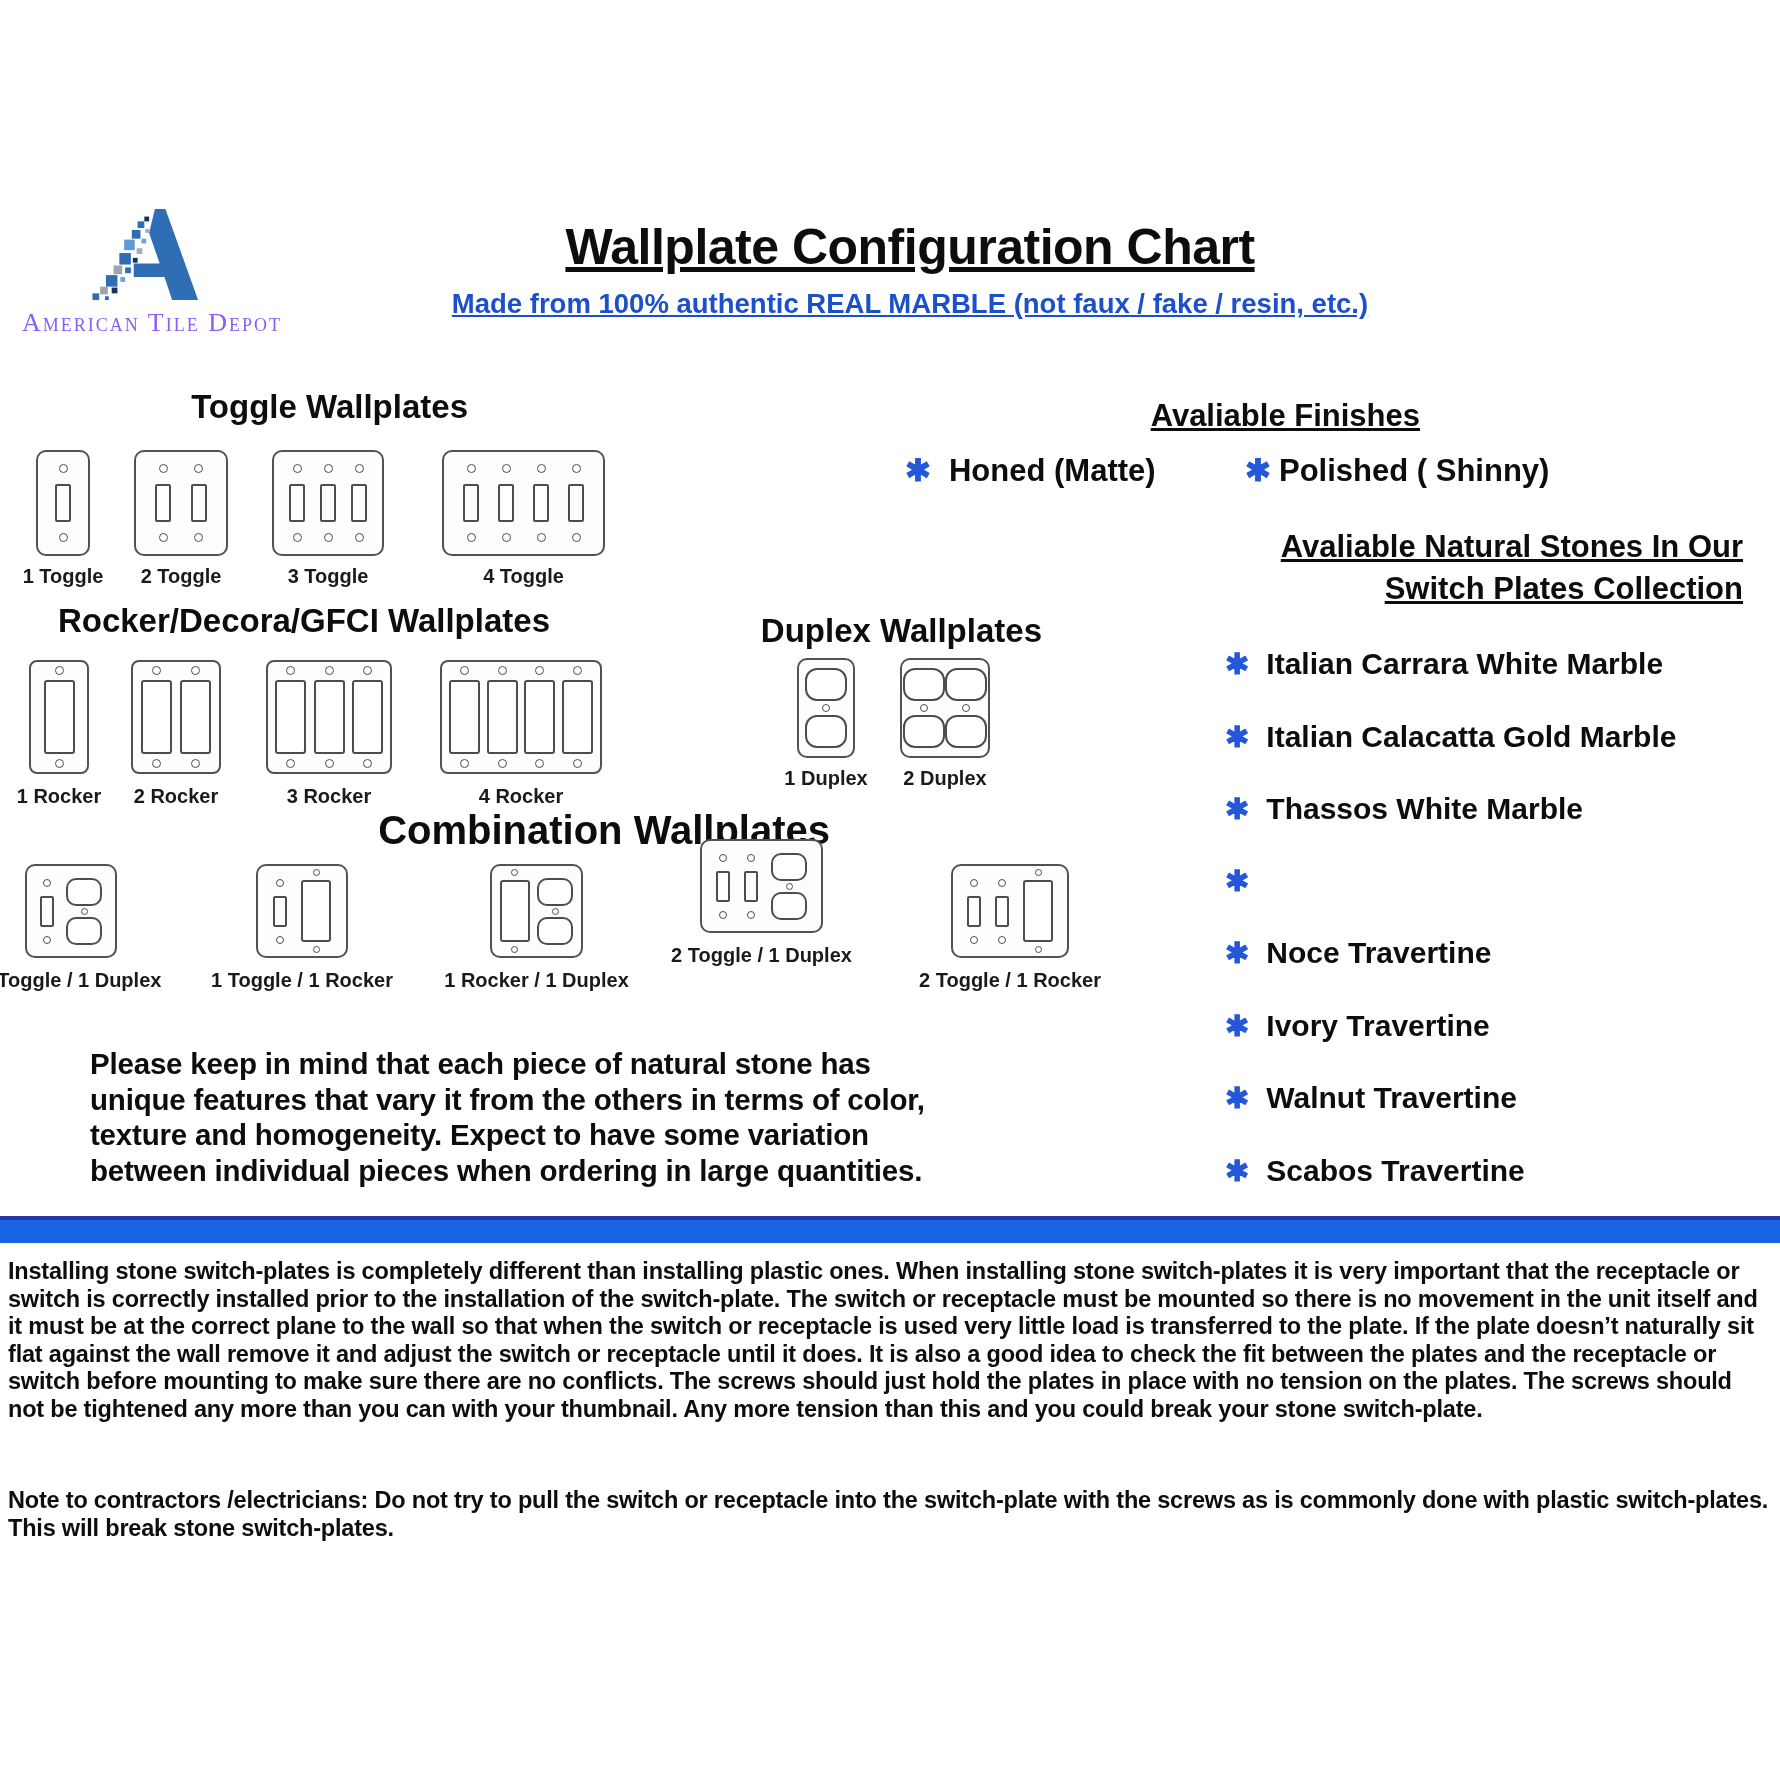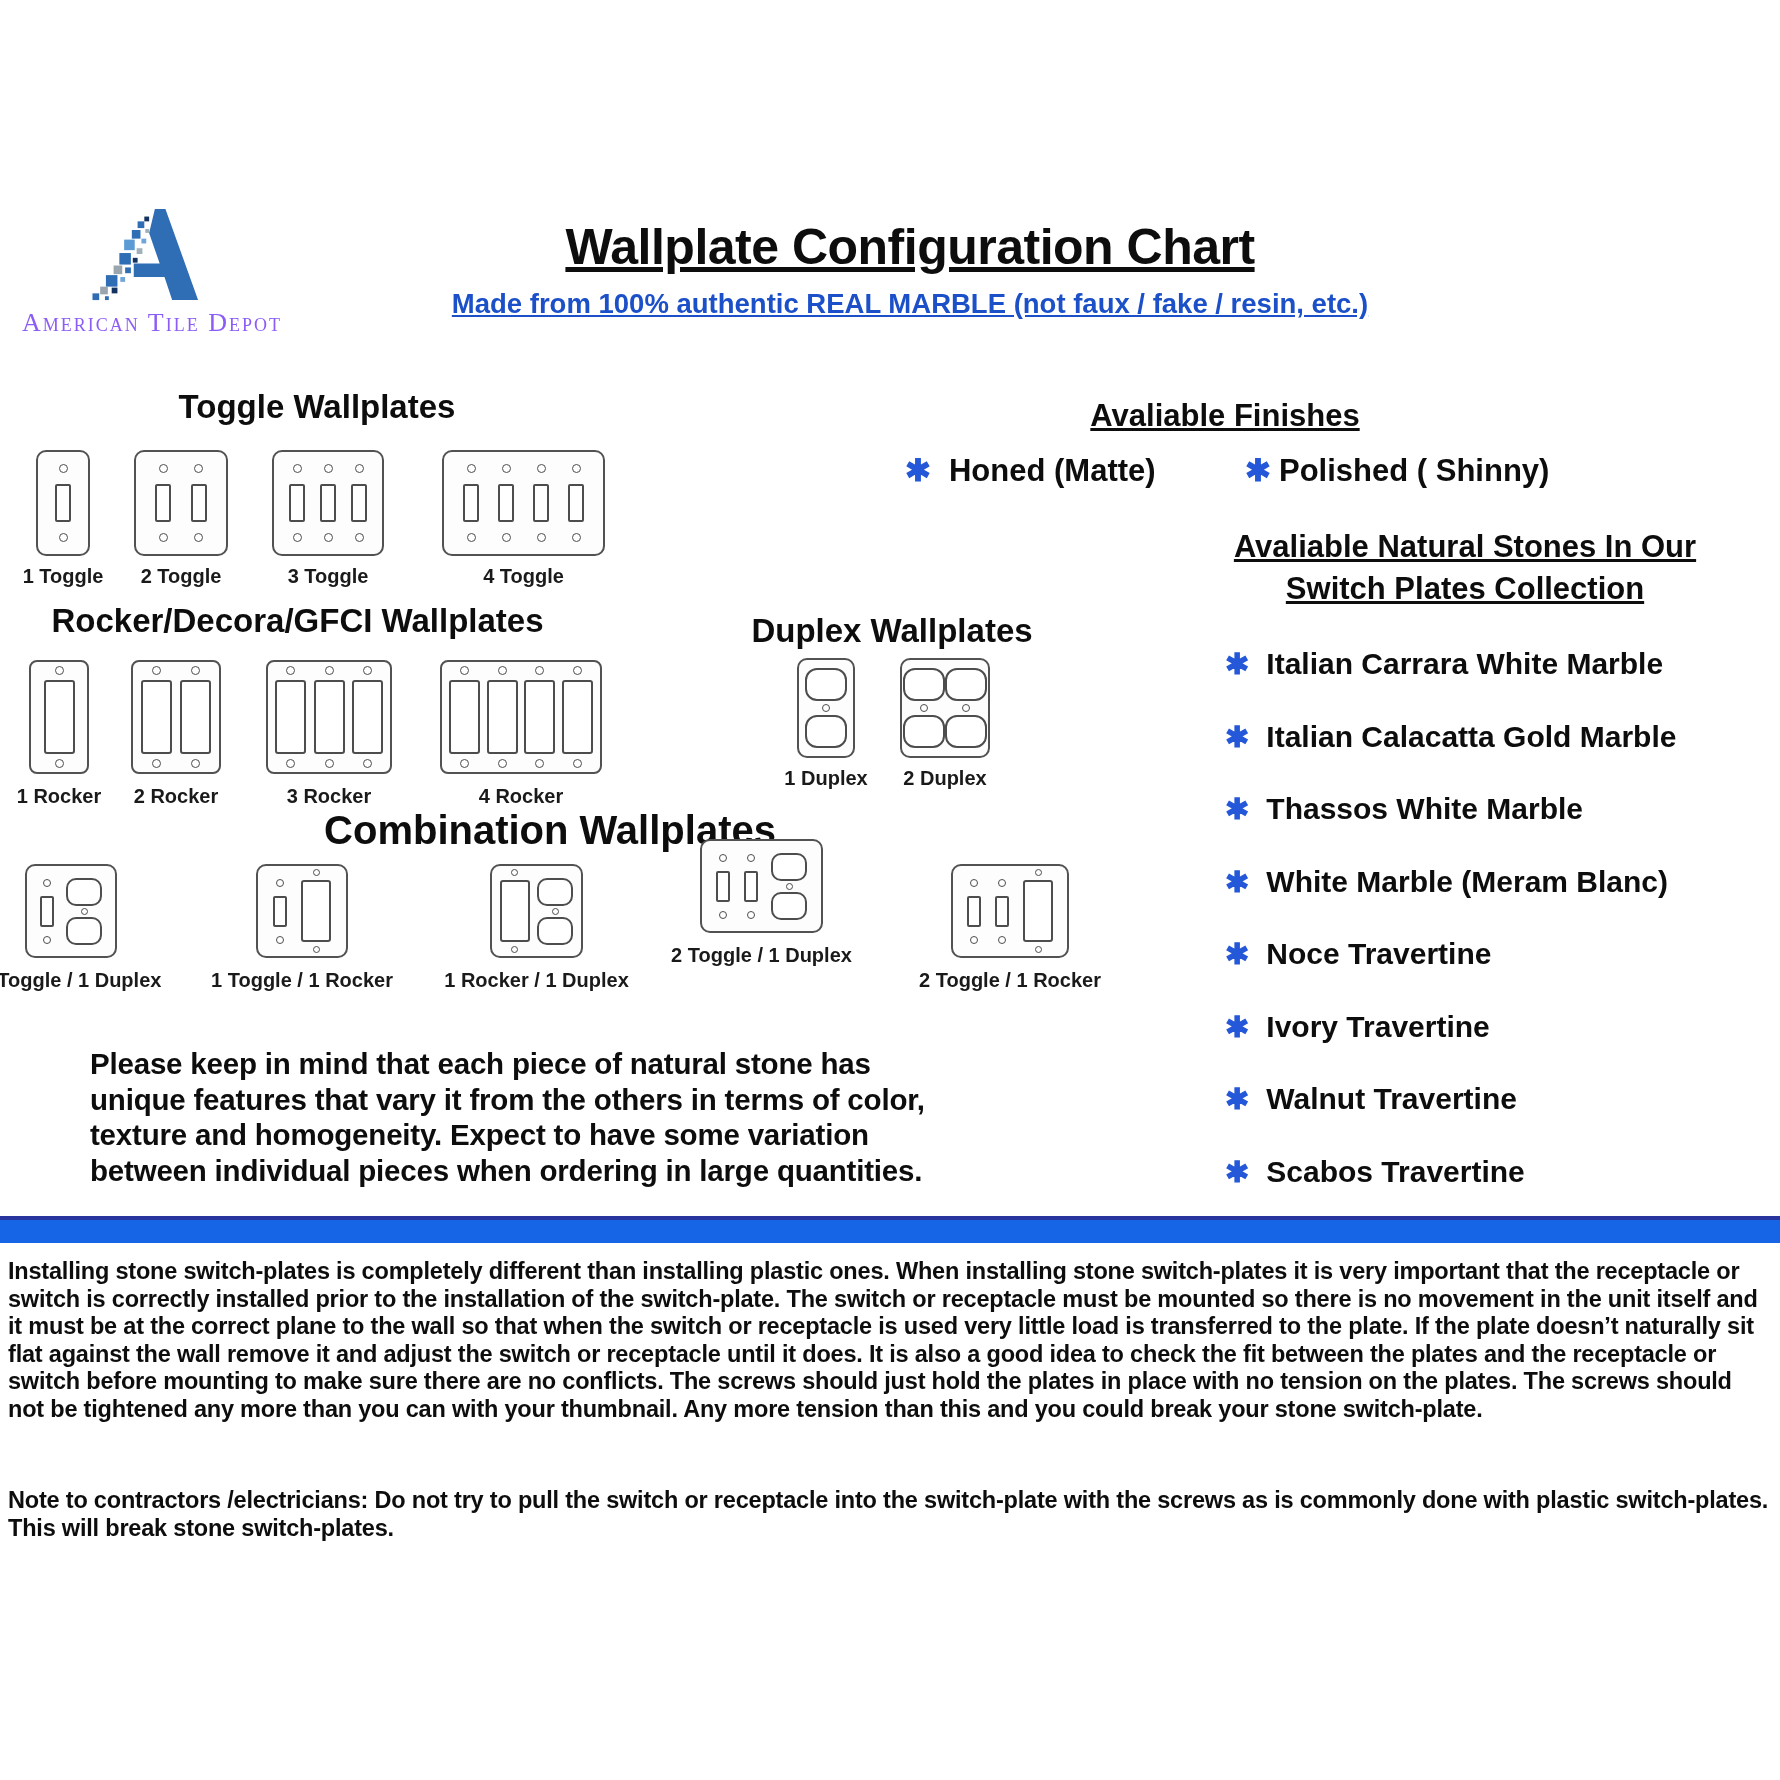--- a/index.html
+++ b/index.html
@@ -29,21 +29,21 @@
   
   .title-wrap { position:absolute; left:320px; top:218px; width:1180px; text-align:center; }
   .page-title { font-size:50px; font-weight:bold; letter-spacing:-0.5px; color:#0d0d0d;text-decoration:underline; }
   .page-subtitle {
     margin-top:12px;
     font-size:27.5px; font-weight:bold;
     color:#1b50c8; text-decoration:underline;
   }
 
   
-  .sec-h { position:absolute; font-weight:bold; color:#0d0d0d; text-align:center; white-space:nowrap; }
+  .sec-h { position:absolute; font-weight:bold; color:#0d0d0d; text-align:right; white-space:nowrap; }
   .h-toggle  { left:166px;  top:388px; width:302px; font-size:33px; }
   .h-rocker  { left:45px;   top:602px; width:505px; font-size:33px; }
   .h-duplex  { left:742px;  top:612px; width:300px; font-size:33px; }
   .h-combo   { left:270px;  top:808px; width:560px; font-size:40px; }
   .h-finishes{ left:1030px; top:398px; width:390px; font-size:31px; text-decoration:underline; }
   .h-stones  { left:1187px; top:526px; width:556px; font-size:31px; text-decoration:underline; line-height:1.37; }
 
   
   .pcol { position:absolute; display:flex; flex-direction:column; align-items:center; }
   .plate {
@@ -436,21 +436,20 @@
     <div class="stone-item">
         <span class="ast">✱</span>
         <span>Italian Calacatta Gold Marble</span>
       </div>
     <div class="stone-item">
         <span class="ast">✱</span>
         <span>Thassos White Marble</span>
       </div>
     <div class="stone-item">
         <span class="ast">✱</span>
-        <span>White Marble (Meram Blanc)</span>
       </div>
     <div class="stone-item">
         <span class="ast">✱</span>
         <span>Noce Travertine</span>
       </div>
     <div class="stone-item">
         <span class="ast">✱</span>
         <span>Ivory Travertine</span>
       </div>
     <div class="stone-item">

